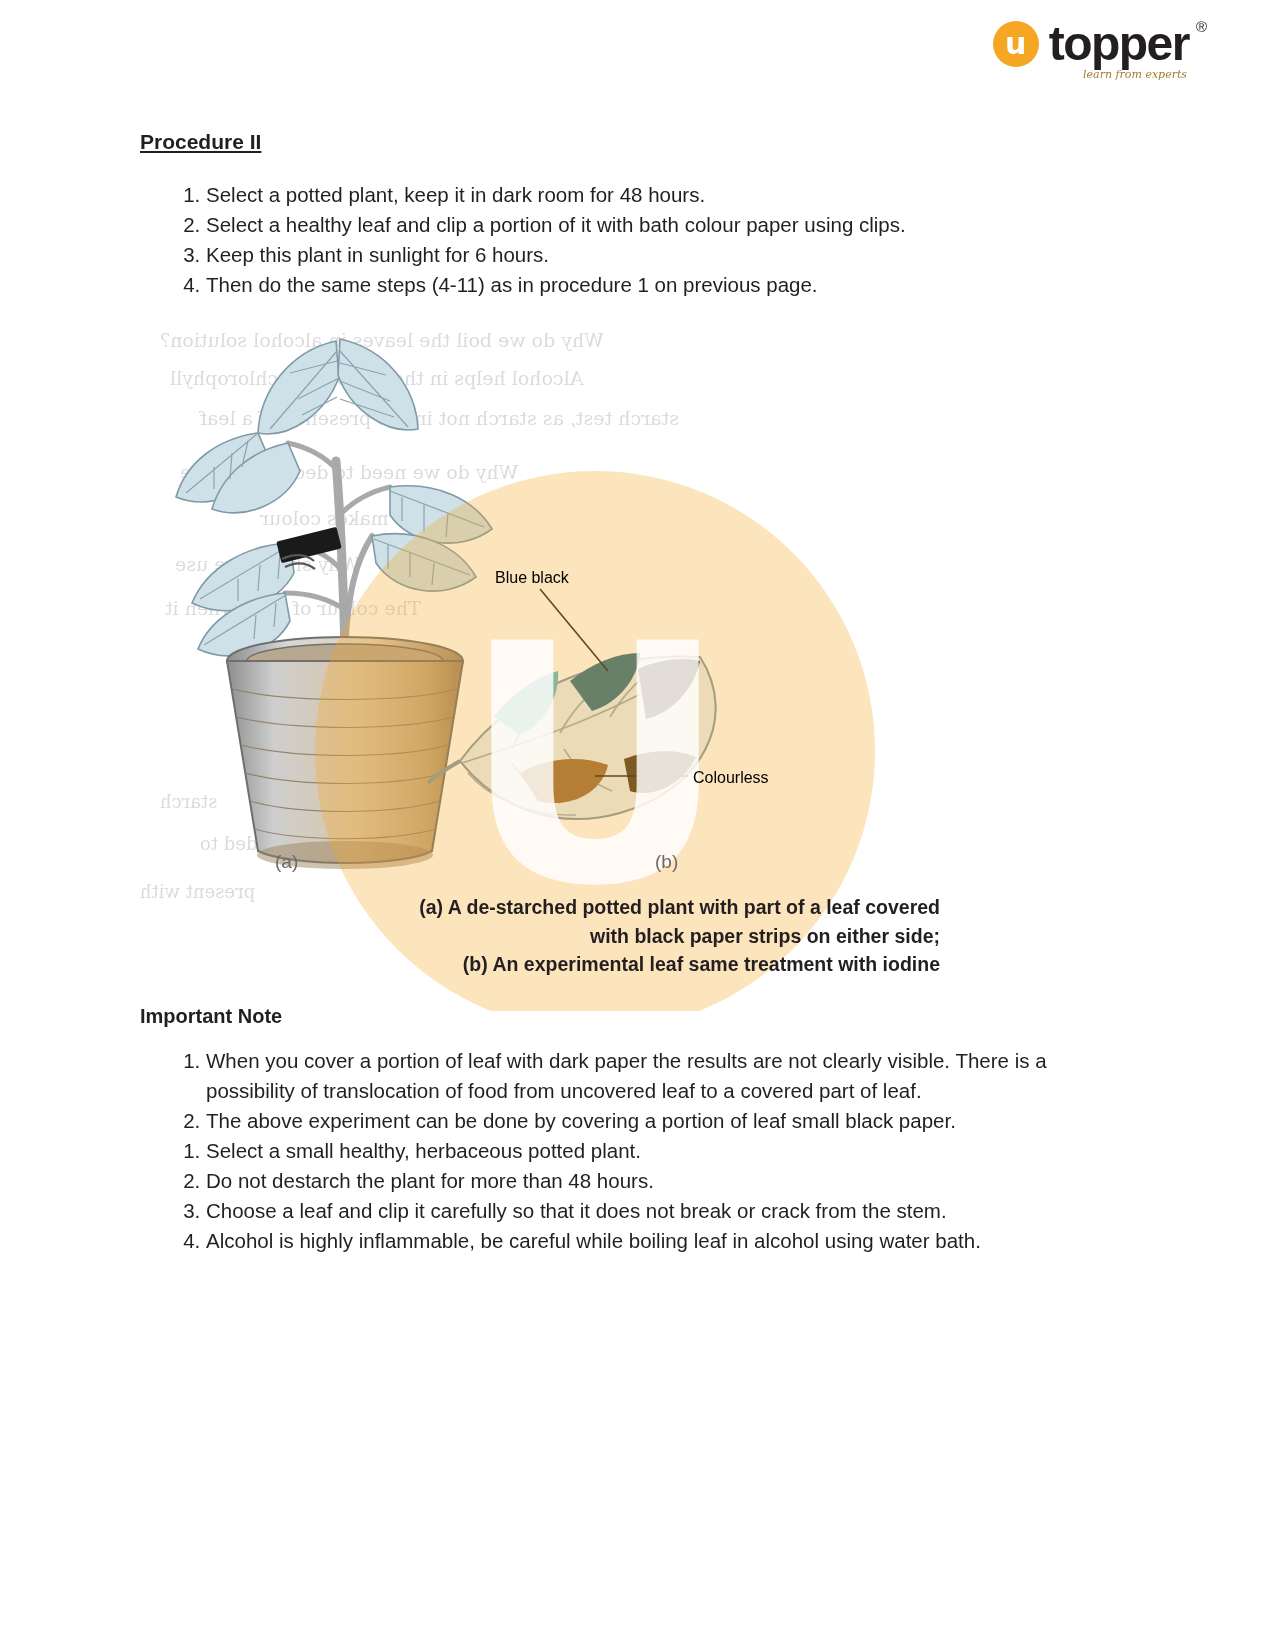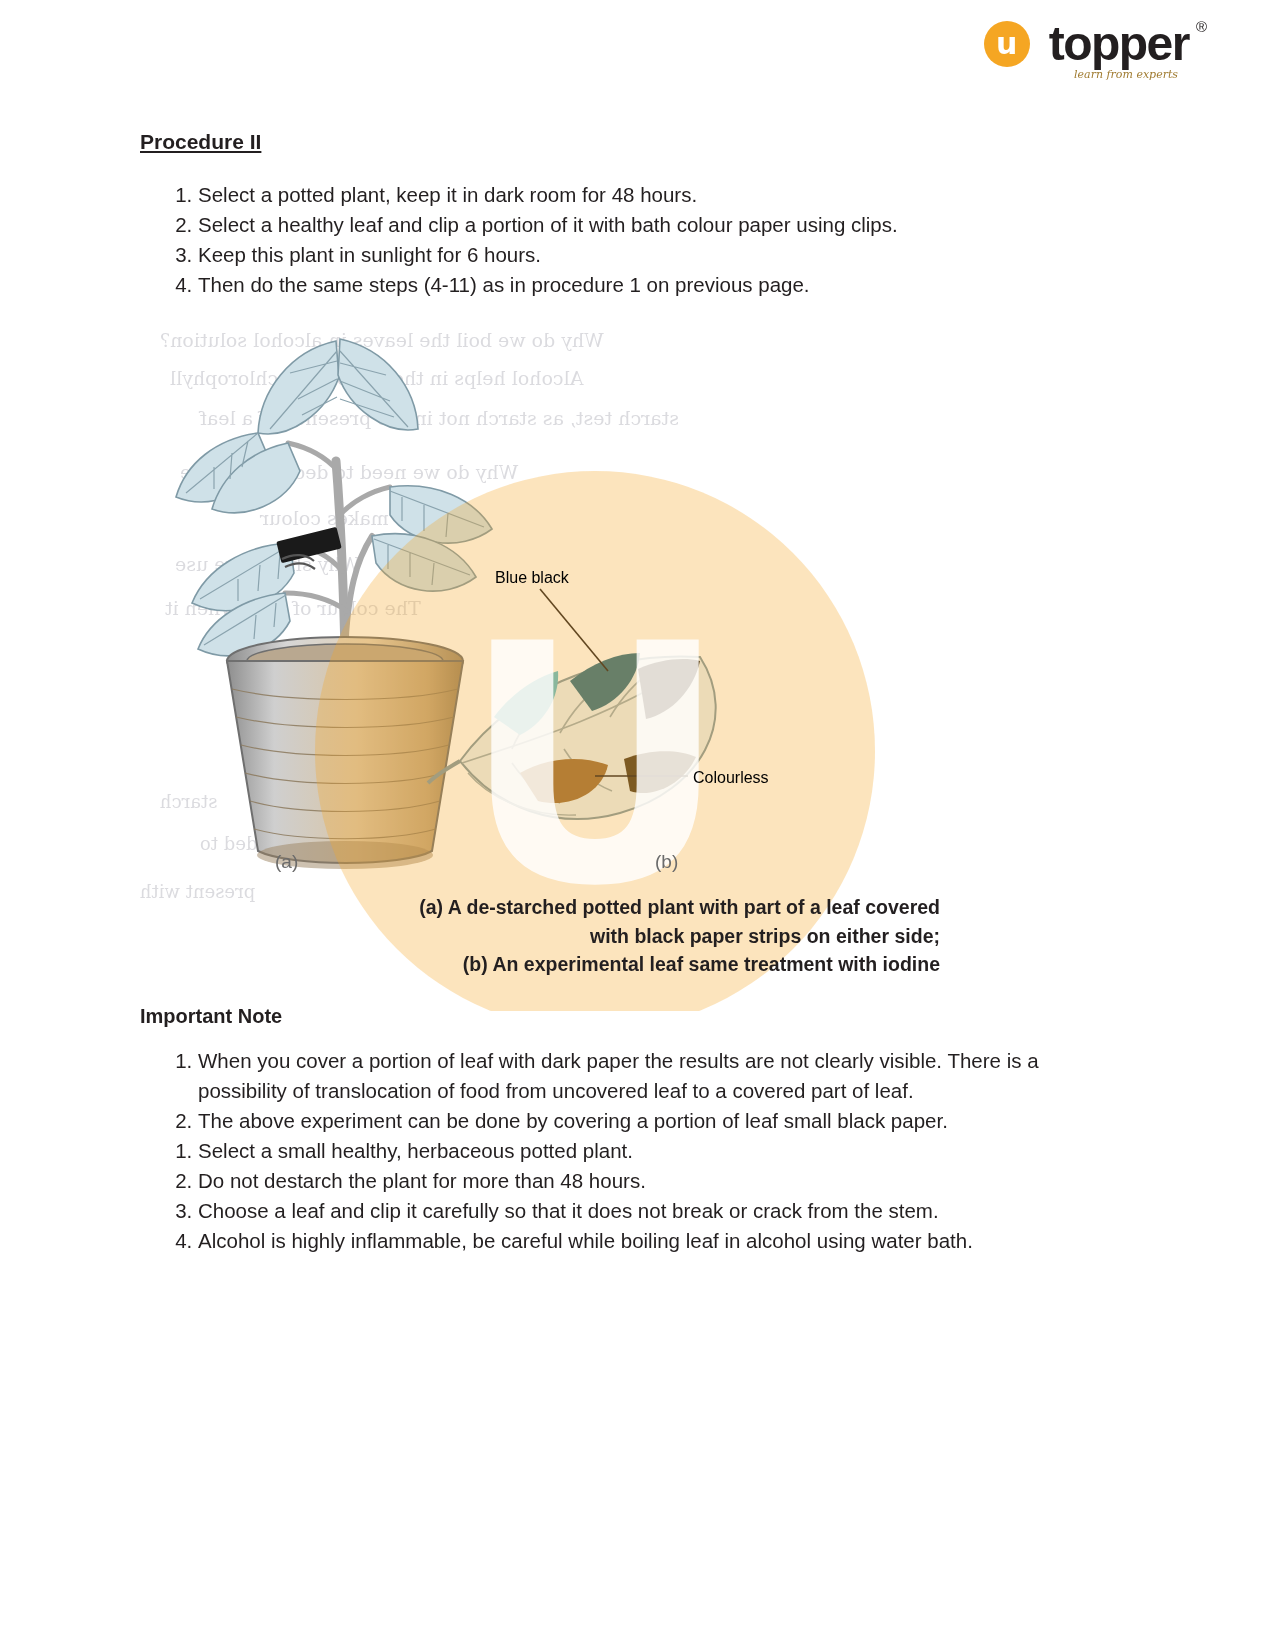--- a/index.html
+++ b/index.html
@@ -35,34 +35,34 @@
     display: flex;
     align-items: center;
     justify-content: center;
     font-family: "DejaVu Sans", sans-serif;
     line-height: 1;
   }
   .logo-text {
     font-size: 48px;
     font-weight: bold;
     letter-spacing: -1.5px;
-    margin-left: 19px;
+    margin-left: 10px;
     color: #231f20;
   }
   .logo-reg {
     font-size: 15px;
     vertical-align: super;
     position: absolute;
     right: -18px;
     top: 2px;
     color: #231f20;
   }
   .logo-tag {
     position: absolute;
-    right: 11px;
+    right: 2px;
     bottom: -10px;
     font-size: 11px;
     font-style: italic;
     color: #a07b30;
     font-family: "DejaVu Serif", serif;
   }
 
   
   .page {
     position: absolute;
@@ -78,20 +78,21 @@
     text-decoration: underline;
   }
   ol.steps {
     margin: 0 0 0 0;
     padding-left: 58px;
     font-size: 20.5px;
     line-height: 1.42;
   }
   ol.steps li {
     margin-bottom: 1px;
+    margin-left: 8px;
   }
 
   
   .figure {
     position: relative;
     width: 950px;
     height: 690px;
     margin-top: 22px;
     overflow: hidden;
   }

